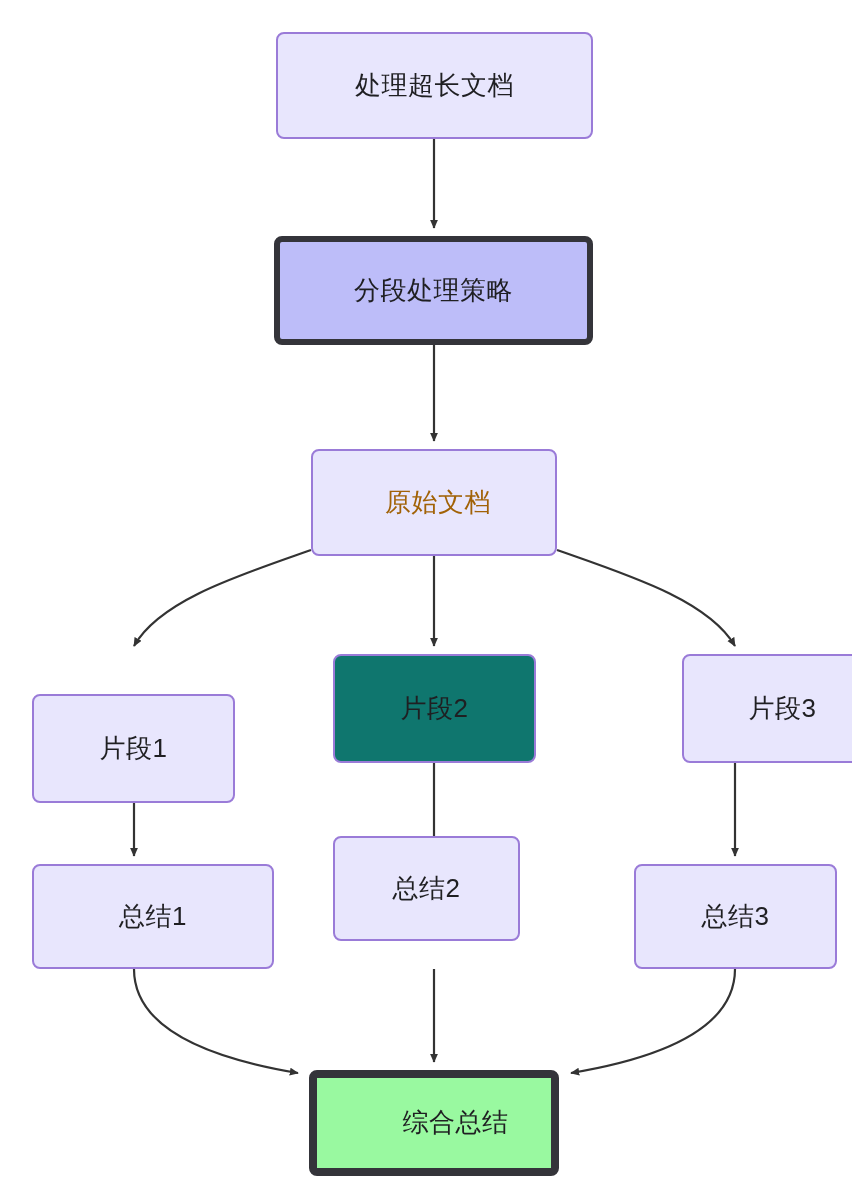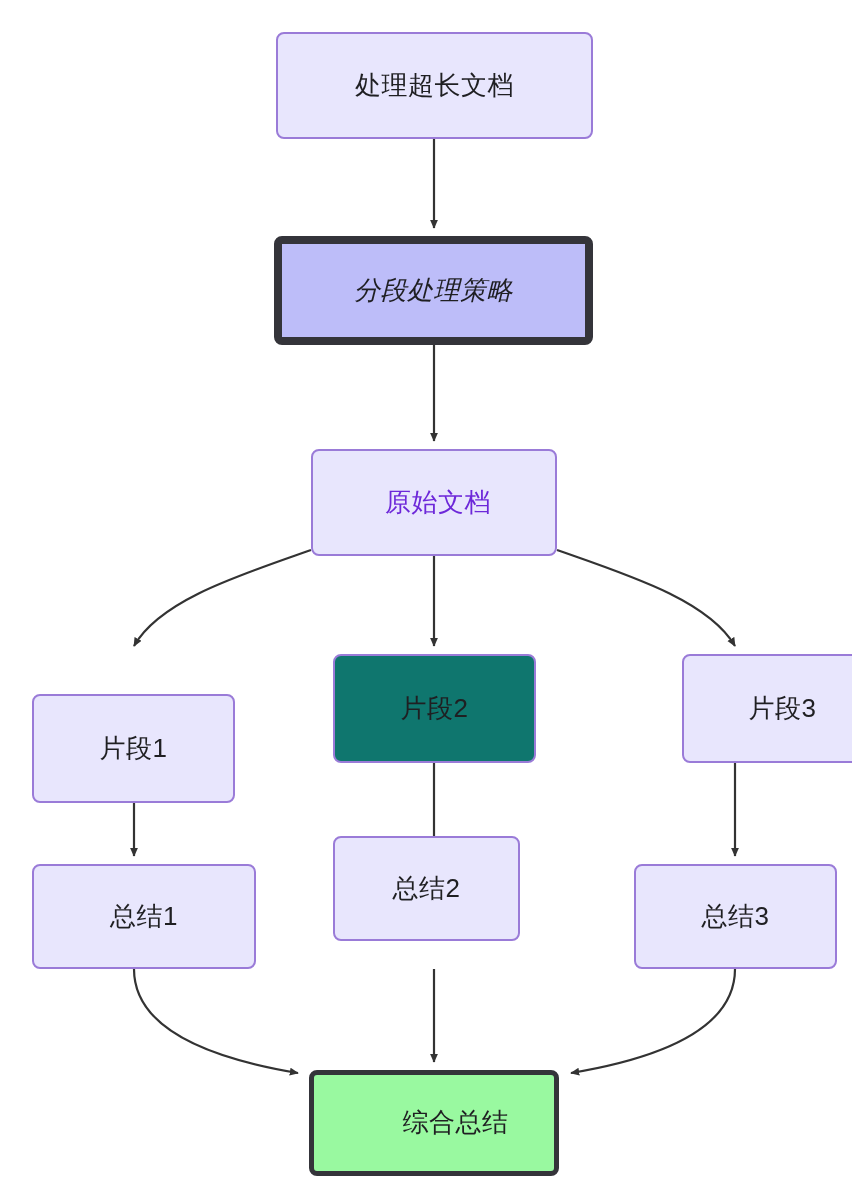--- a/index.html
+++ b/index.html
@@ -39,26 +39,25 @@
     border: 2px solid #9a7bd8;
     border-radius: 8px;
     color: #1f1f22;
     font-size: 26px;
     line-height: 1.2;
     letter-spacing: 0.5px;
     white-space: nowrap;
   }
   .node.emphasis {
     background: #bdbdf9;
-    border: 8px solid #14532d;
-    font-style: italic;
+    border: 6px solid #14532d;
   }
   .node.terminal {
     background: #99f9a0;
-    border: 5px solid #0c4a6e;
+    border: 8px solid #0c4a6e;
     padding-left: 43px;
   }
   .node-label {
     pointer-events: none;
   }
 </style>
 </head>
 <body style="background: rgb(255, 255, 255);">
 
 <div id="diagram-root">
@@ -94,37 +93,37 @@
   </svg>
 
   <div class="node" style="left: 276px; top: 32px; width: 317px; height: 107px; background: rgb(232, 230, 253); border-color: rgb(154, 123, 216); color: rgb(31, 31, 34);">
     <span class="node-label">处理超长文档</span>
   </div>
 
   <div class="node emphasis" style="left: 274px; top: 236px; width: 319px; height: 109px; background: rgb(189, 189, 249); border-color: rgb(52, 52, 58); color: rgb(31, 31, 34);">
     <span class="node-label">分段处理策略</span>
   </div>
 
-  <div class="node" style="left: 311px; top: 449px; width: 246px; height: 107px; background: rgb(232, 230, 253); border-color: rgb(154, 123, 216); color: #6d28d9; padding-left: 8px;">
+  <div class="node" style="left: 311px; top: 449px; width: 246px; height: 107px; background: rgb(232, 230, 253); border-color: rgb(154, 123, 216); color: #a16207; padding-left: 8px;">
     <span class="node-label">原始文档</span>
   </div>
 
   <div class="node" style="left: 32px; top: 654px; width: 203px; height: 109px; background: rgb(232, 230, 253); border-color: rgb(154, 123, 216); color: rgb(31, 31, 34); margin-top: 40px;">
     <span class="node-label">片段1</span>
   </div>
 
   <div class="node" style="left: 333px; top: 654px; width: 203px; height: 109px; background: #0f766e; border-color: rgb(154, 123, 216); color: rgb(31, 31, 34);">
     <span class="node-label">片段2</span>
   </div>
 
   <div class="node" style="left: 634px; top: 654px; width: 201px; height: 109px; background: rgb(232, 230, 253); border-color: rgb(154, 123, 216); color: rgb(31, 31, 34); margin-left: 48px;">
     <span class="node-label">片段3</span>
   </div>
 
-  <div class="node" style="left: 32px; top: 864px; width: 224px; height: 105px; background: rgb(232, 230, 253); border-color: rgb(154, 123, 216); color: rgb(31, 31, 34);">
+  <div class="node" style="left: 32px; top: 864px; width: 242px; height: 105px; background: rgb(232, 230, 253); border-color: rgb(154, 123, 216); color: rgb(31, 31, 34);">
     <span class="node-label">总结1</span>
   </div>
 
   <div class="node" style="left: 333px; top: 836px; width: 187px; height: 105px; background: rgb(232, 230, 253); border-color: rgb(154, 123, 216); color: rgb(31, 31, 34);">
     <span class="node-label">总结2</span>
   </div>
 
   <div class="node" style="left: 634px; top: 864px; width: 203px; height: 105px; background: rgb(232, 230, 253); border-color: rgb(154, 123, 216); color: rgb(31, 31, 34);">
     <span class="node-label">总结3</span>
   </div>

